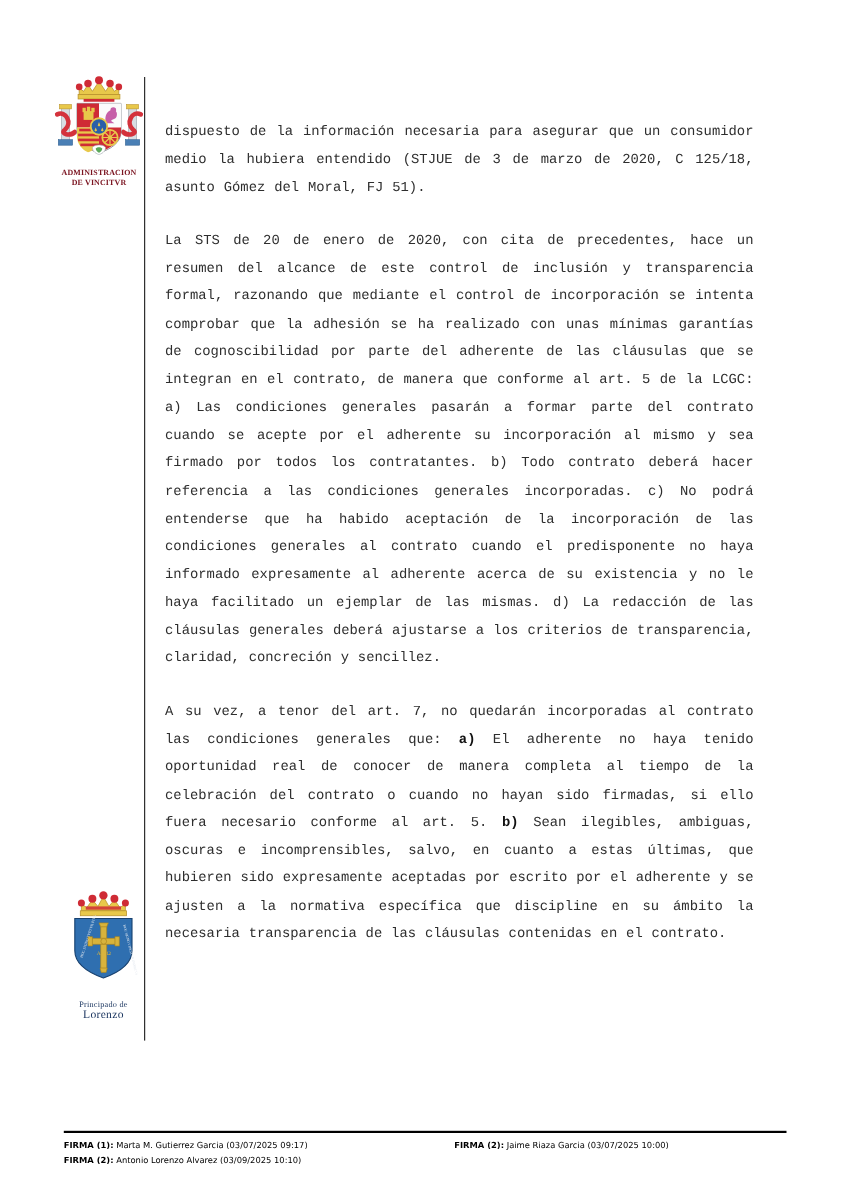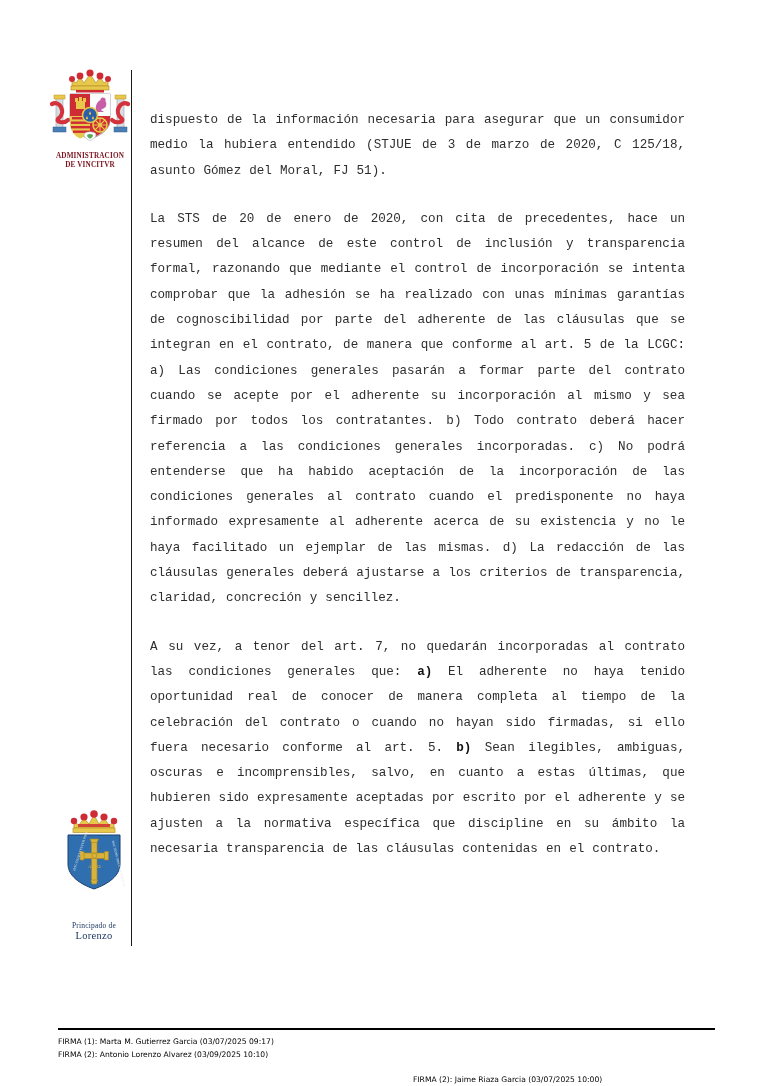--- a/index.html
+++ b/index.html
@@ -60,21 +60,21 @@
     left: 50px;
     top: 808px;
     width: 88px;
     text-align: center;
   }
   .emblem-ast .cap1 {
     font-family: "Liberation Serif", serif;
     font-size: 7.5px;
     color: #16315c;
     letter-spacing: 0.2px;
-    margin-top: 17px;
+    margin-top: 3px;
   }
   .emblem-ast .cap2 {
     font-family: "Liberation Serif", serif;
     font-size: 10.5px;
     color: #16315c;
     letter-spacing: 0.3px;
     line-height: 12px;
   }
 
   
@@ -116,23 +116,23 @@
     height: 13px;
   }
   .sig {
     position: absolute;
     font-family: "DejaVu Sans", sans-serif;
     font-size: 7.6px;
     color: #000000;
     white-space: nowrap;
     line-height: 13px;
   }
-  .sig .lbl { font-weight: 400; }
+  .sig .lbl { font-weight: 700; }
   .sig.col1 { left: 0px; }
-  .sig.col2 { left: 355px; margin-top: 38px; }
+  .sig.col2 { left: 355px; }
 </style>
 </head>
 <body>
 
 <div class="page">
 
   <div class="margin-col">
 
     <div class="vrule"></div>
 

